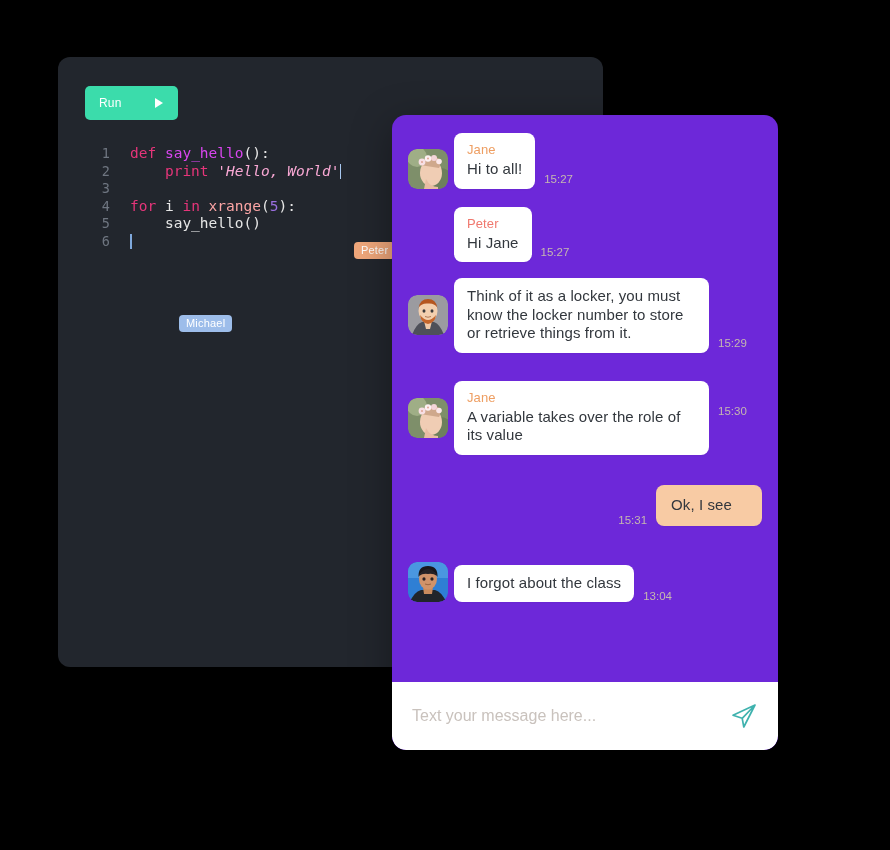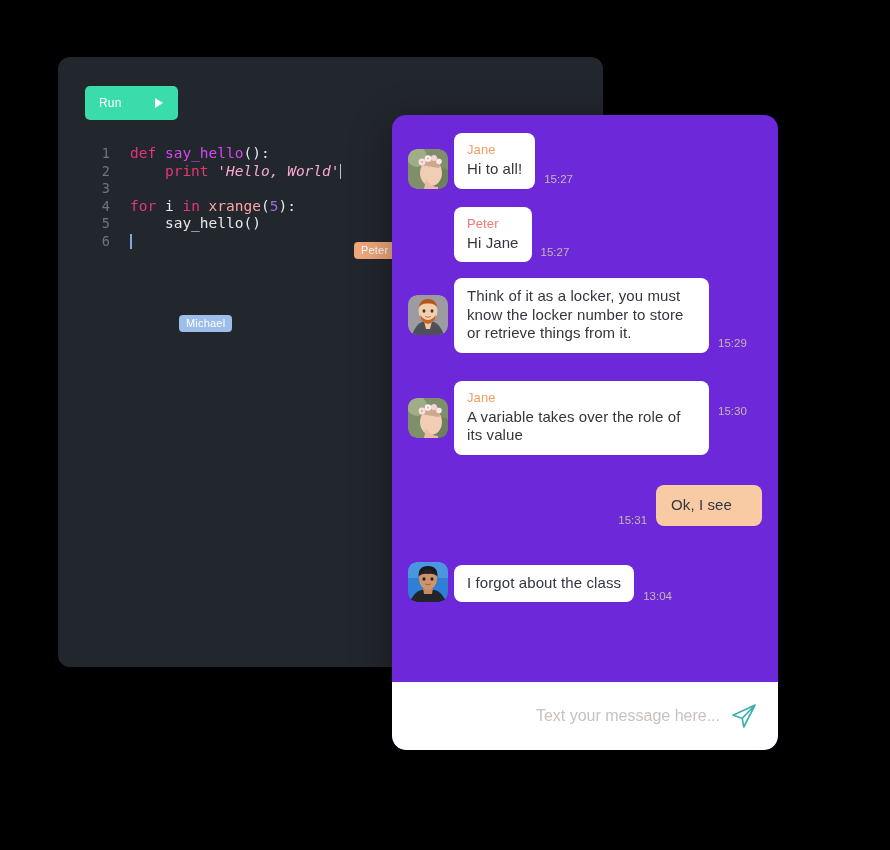--- a/index.html
+++ b/index.html
@@ -185,21 +185,20 @@
     border-bottom-right-radius: 14px;
   }
   #message-input {
     flex: 1;
     border: none;
     outline: none;
     background: transparent;
     font-family: "Liberation Sans", sans-serif;
     font-size: 16px;
     color: #32373D;
-    text-align: right;
   }
   #message-input::placeholder { color: #C9C2BD; }
   #send-button {
     background: none; border: none; cursor: pointer;
     padding: 0; margin-left: 10px;
     display: flex; align-items: center;
   }
 </style>
 </head>
 <body>

